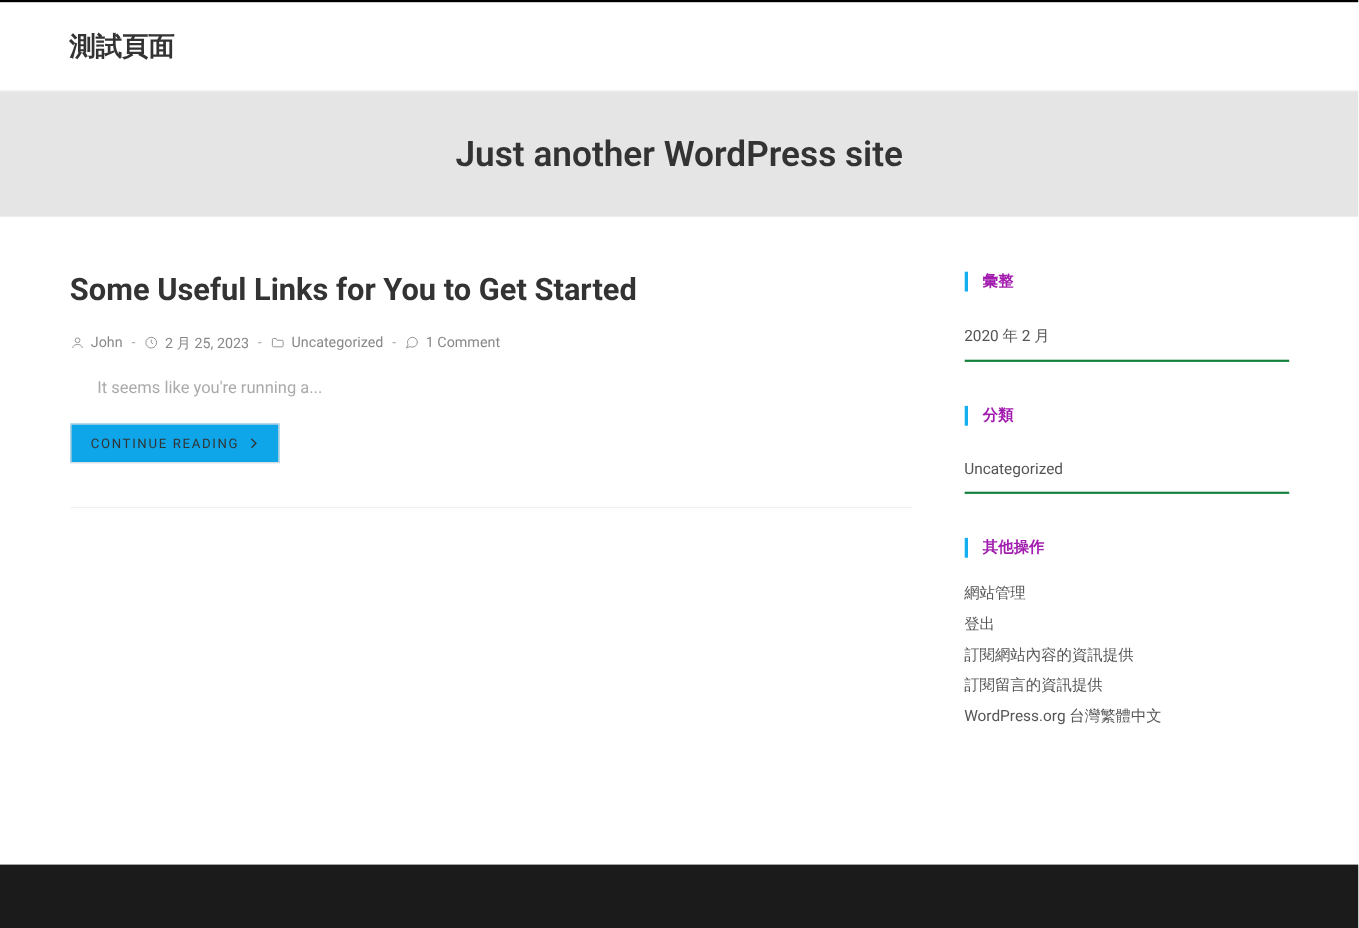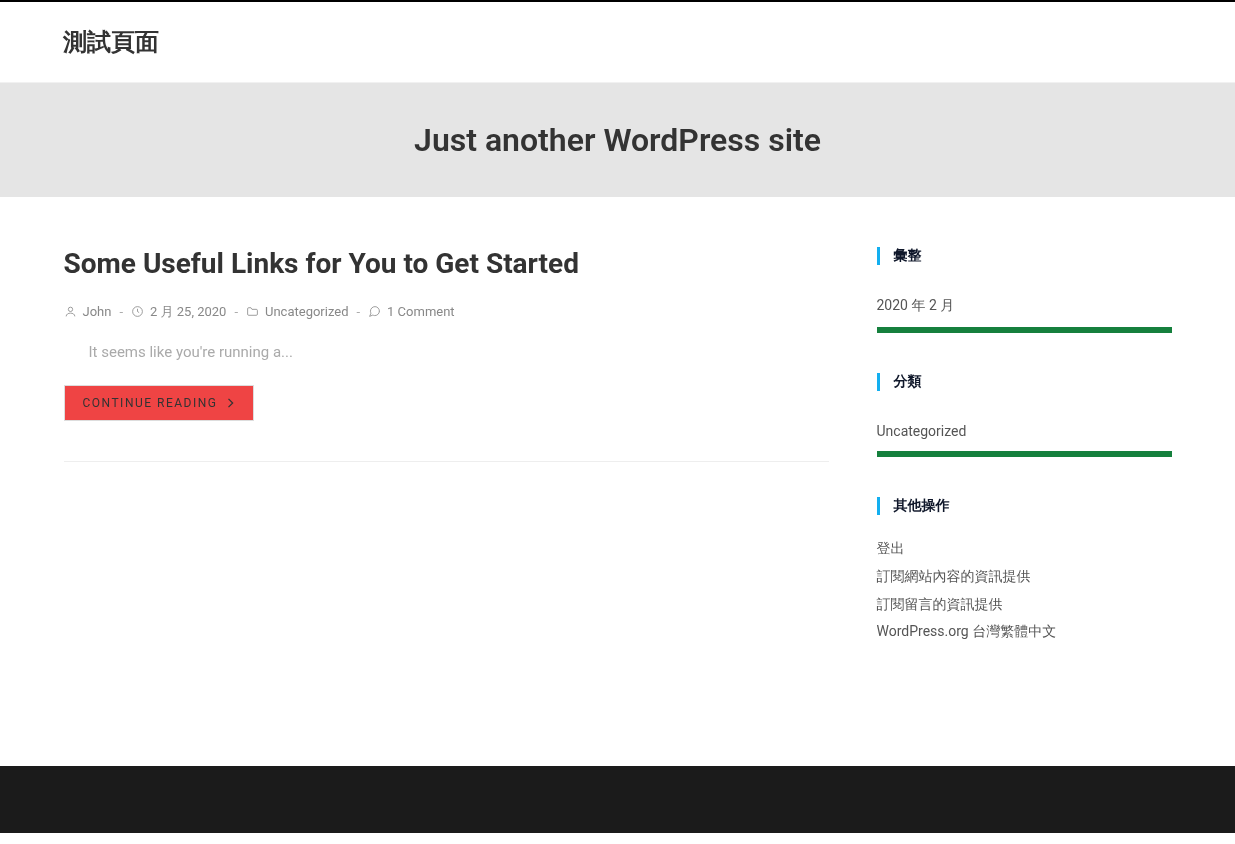--- a/index.html
+++ b/index.html
@@ -11,26 +11,26 @@
 .hero-title { font-size: 32px; font-weight: 600; color: #333; }
 .main-wrap { display: flex; max-width: 1200px; margin: 0 auto; padding: 50px 46px 80px 46px; gap: 48px; }
 .content { flex: 1; }
 .sidebar { width: 295px; flex-shrink: 0; }
 .post-title { font-size: 28px; font-weight: 700; color: #333; margin-bottom: 22px; line-height: 1.2; }
 .post-meta { display: flex; align-items: center; gap: 8px; font-size: 13px; color: #888; margin-bottom: 22px; }
 .post-meta .meta-item { display: flex; align-items: center; gap: 6px; }
 .post-meta a { color: #888; text-decoration: none; }
 .sep { color: #aaa; }
 .excerpt { color: #aaa; font-size: 15px; margin-bottom: 24px; margin-left: 25px; }
-.continue-btn { display: inline-flex; align-items: center; gap: 10px; border: 1px solid #ddd; background: #ef4444; padding: 10px 18px; font-size: 12px; letter-spacing: 1.5px; color: #333; text-decoration: none; cursor: pointer; }
+.continue-btn { display: inline-flex; align-items: center; gap: 10px; border: 1px solid #ddd; background: #0ea5e9; padding: 10px 18px; font-size: 12px; letter-spacing: 1.5px; color: #333; text-decoration: none; cursor: pointer; }
 .post-divider { border: none; border-top: 1px solid #eee; margin-top: 40px; }
 .widget { margin-bottom: 40px; }
-.widget-title { font-size: 14px; font-weight: 600; color: #0f172a; border-left: 3px solid #13aff0; padding-left: 14px; margin-bottom: 20px; }
+.widget-title { font-size: 14px; font-weight: 600; color: #a21caf; border-left: 3px solid #13aff0; padding-left: 14px; margin-bottom: 20px; }
 .widget-list { list-style: none; }
-.widget-list li { border-bottom: 6px solid #15803d; }
+.widget-list li { border-bottom: 2px solid #15803d; }
 .widget-list li a { display: block; padding: 12px 0; color: #555; text-decoration: none; font-size: 14px; }
 .widget-links { list-style: none; }
 .widget-links li a { display: block; padding: 2px 0; color: #555; text-decoration: none; font-size: 14px; line-height: 1.7; }
 .footer-spacer { background: #1b1b1b; height: 67px; }
 svg.icon { width: 13px; height: 13px; stroke: currentColor; fill: none; stroke-width: 1.5; }
 svg.chevron { width: 8px; height: 10px; stroke: currentColor; fill: currentColor; }
 </style>
 </head>
 <body>
 
@@ -57,21 +57,21 @@
               <path d="M4 21c0-4 4-6 8-6s8 2 8 6"></path>
             </svg>
           <a href="#">John</a>
         </span>
         <span class="sep">-</span>
         <span class="meta-item">
           <svg class="icon" viewBox="0 0 24 24">
               <circle cx="12" cy="12" r="9"></circle>
               <path d="M12 7v5l3 2"></path>
             </svg>
-          <span>2 月 25, 2020</span>
+          <span>2 月 25, 2023</span>
         </span>
         <span class="sep">-</span>
         <span class="meta-item">
           <svg class="icon" viewBox="0 0 24 24">
               <path d="M3 7a2 2 0 012-2h4l2 3h8a2 2 0 012 2v7a2 2 0 01-2 2H5a2 2 0 01-2-2V7z"></path>
             </svg>
           <a href="#">Uncategorized</a>
         </span>
         <span class="sep">-</span>
         <span class="meta-item">
@@ -106,20 +106,23 @@
       <ul class="widget-list">
         <li>
             <a href="#">Uncategorized</a>
           </li>
       </ul>
     </div>
     <div class="widget">
       <h3 class="widget-title">其他操作</h3>
       <ul class="widget-links">
         <li>
+            <a href="#">網站管理</a>
+          </li>
+        <li>
             <a href="#">登出</a>
           </li>
         <li>
             <a href="#">訂閱網站內容的資訊提供</a>
           </li>
         <li>
             <a href="#">訂閱留言的資訊提供</a>
           </li>
         <li>
             <a href="#">WordPress.org 台灣繁體中文</a>

